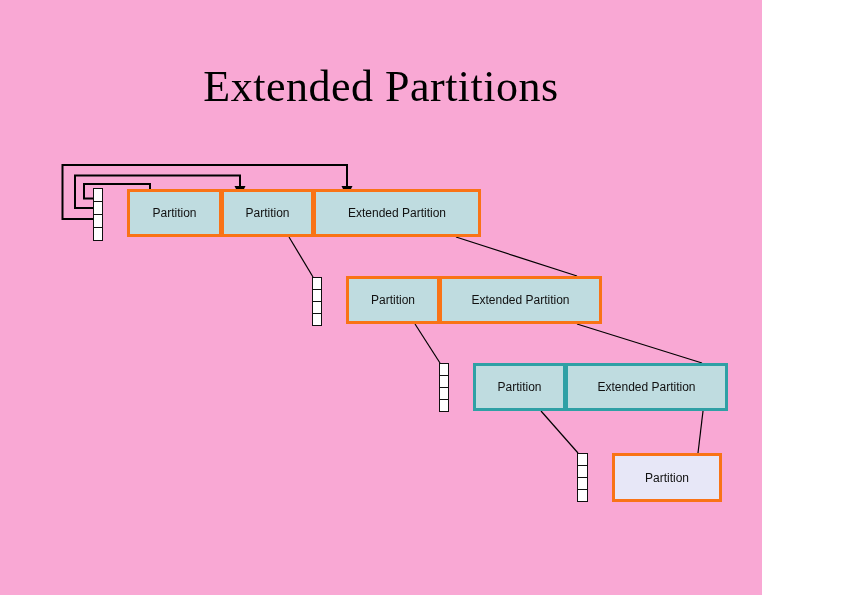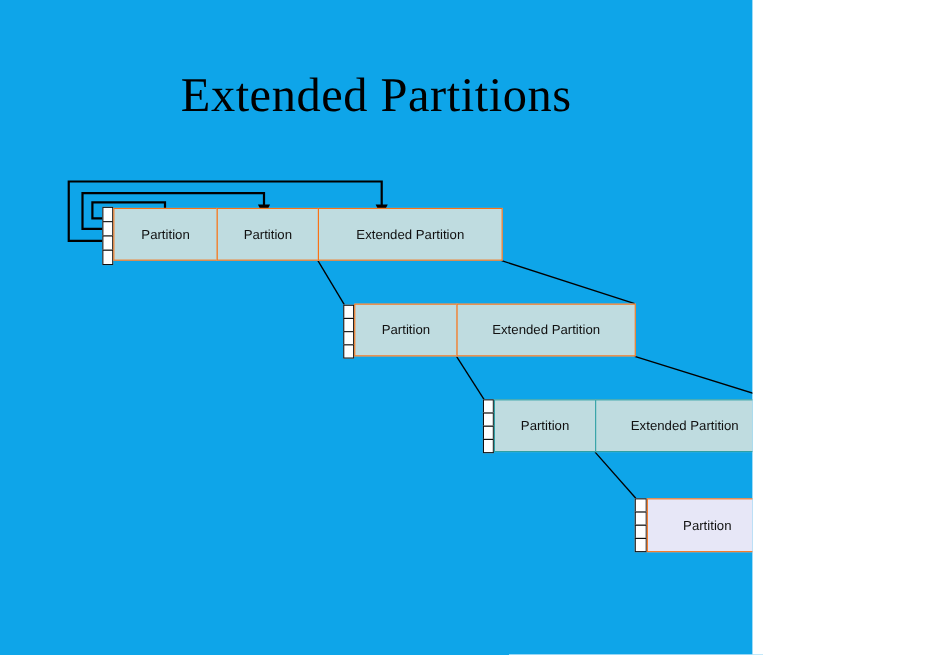--- a/index.html
+++ b/index.html
@@ -1,19 +1,19 @@
 <!DOCTYPE html>
 <html style="--partition-fill: #bfdce0; --chain-end-fill: #e7e7f7; --teal-border: #2fa0a5;"><head>
 <meta charset="utf-8">
 <style>
   html,body { margin:0; padding:0; background:#ffffff; }
   .slide {
     position:relative;
-    width:684px; height:595px;
-    background:#0ea5e9;
+    width:762px; height:595px;
+    background:#f9a8d4;
     overflow:hidden;
     font-family:"Liberation Sans", sans-serif;
   }
   .title {
     position:absolute;
     top:63px; left:0; width:100%;
     text-align:center;
     font-family:"Liberation Serif", serif;
     font-weight:400;
     font-size:44px;
@@ -23,25 +23,26 @@
   }
   .connectors {
     position:absolute; left:0; top:0;
     width:842px; height:595px;
     pointer-events:none;
   }
   .seg {
     position:absolute;
     height:48px;
     box-sizing:border-box;
-    border:1px solid #f97316;
+    border:3px solid #f97316;
     display:flex; align-items:center; justify-content:center;
     font-size:12px;
     color:#111;
     background:var(--partition-fill, #bfdce0);
+    margin-left:24px;
   }
   .seg.chain-end { background:var(--chain-end-fill, #e7e7f7); }
   .seg.teal-border { border-color:var(--teal-border, #2fa0a5); }
   .ptable { position:absolute; width:10px; }
   .ptable .entry {
     box-sizing:border-box;
     width:100%; height:13px;
     border:1px solid #101010;
     background:#ffffff;
   }

